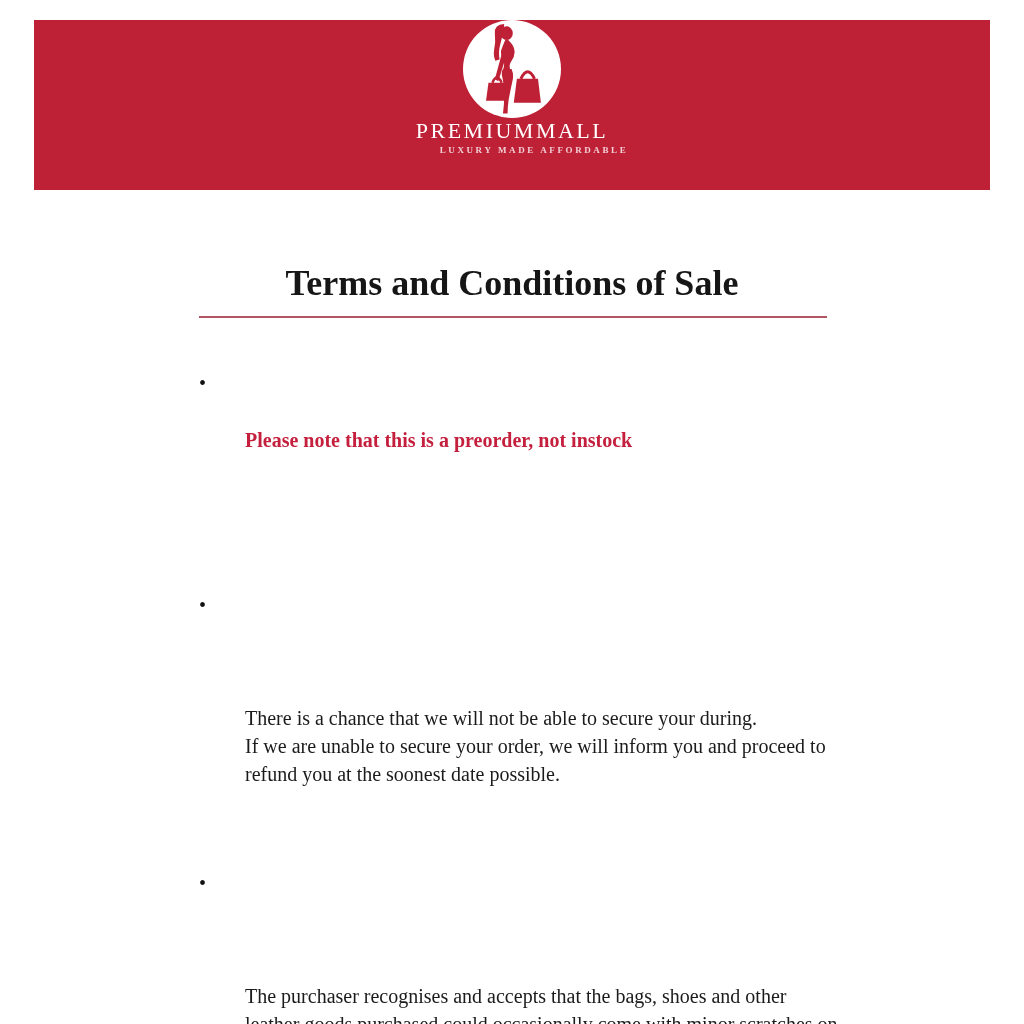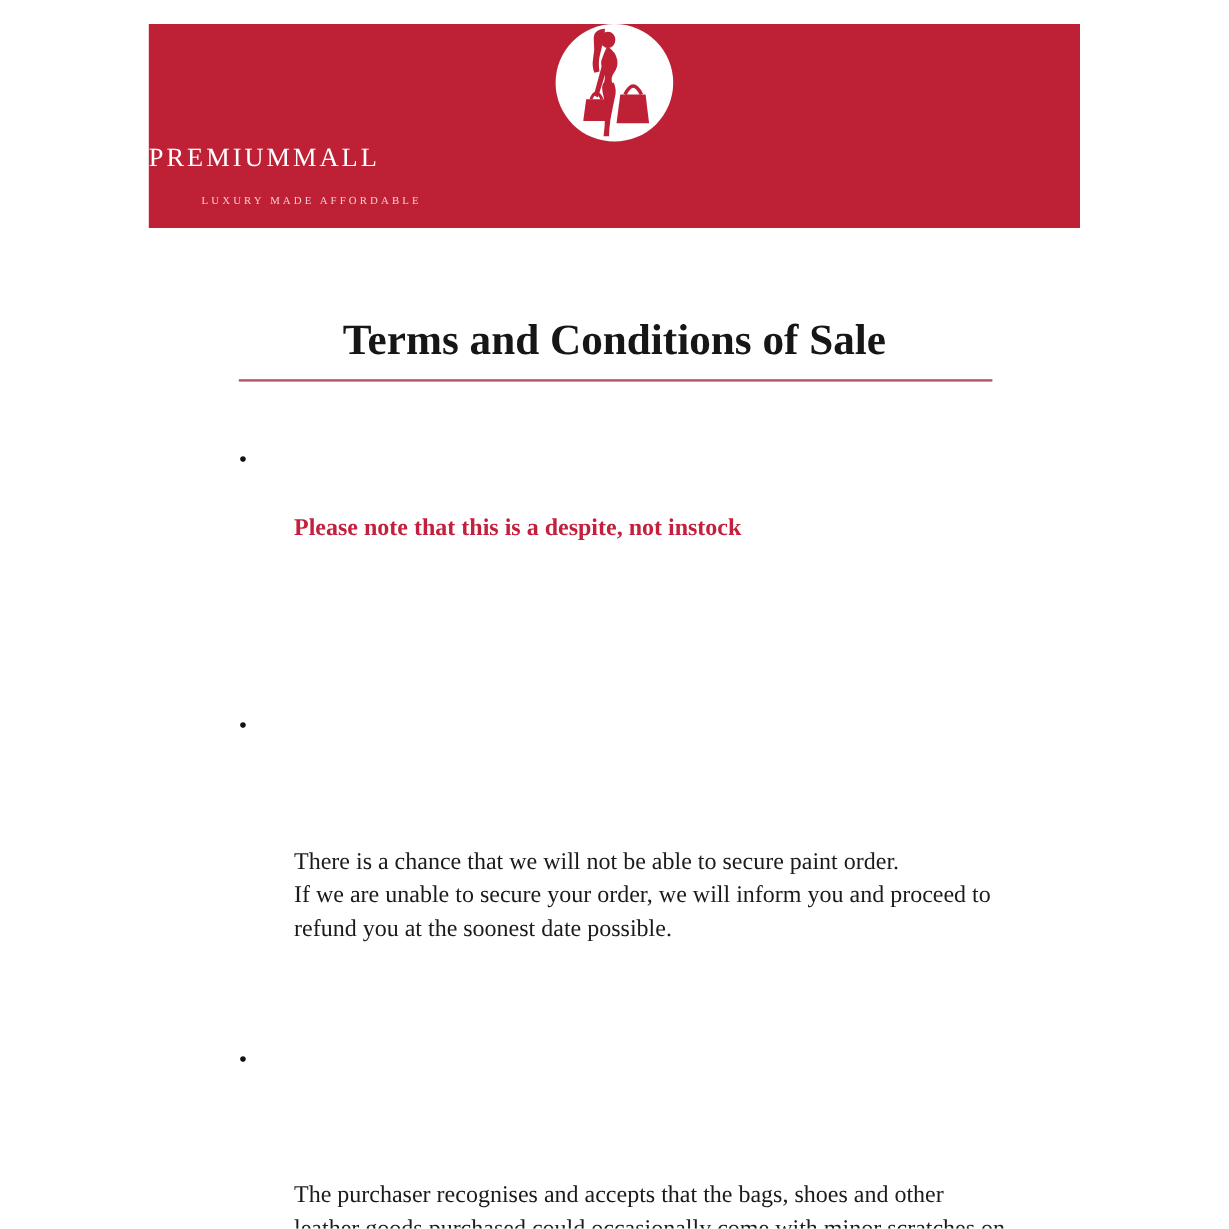--- a/index.html
+++ b/index.html
@@ -11,48 +11,49 @@
   .page {
     position: relative;
     width: 1024px;
     height: 1024px;
     background: #ffffff;
     overflow: hidden;
   }
 
   
   .banner {
-    width: 776px;
+    width: 956px;
     height: 170px;
     margin: 0 auto;
     background: #be2135;
+    text-align: center;
   }
   .logo-circle {
     width: 98px;
     height: 98px;
     margin: 20px auto 2px auto;
     border-radius: 50%;
     background: #ffffff;
     overflow: hidden;
   }
   .logo-circle svg { display: block; width: 98px; height: 98px; }
   .brand-name {
     color: #ffffff;
     font-size: 22px;
     line-height: 22px;
     letter-spacing: 2.5px;
     font-weight: normal;
   }
   .brand-tagline {
-    margin-top: 20px;
+    margin-top: 3px;
     color: #f2cdd4;
     font-size: 9px;
     line-height: 10px;
     letter-spacing: 2.6px;
-    font-weight: normal;
+    font-weight: bold;
     padding-left: 44px;
   }
 
   
   .doc {
     width: 660px;
     margin-left: 197px;
   }
   .doc-head { width: 630px; }
   .doc-title {
@@ -135,26 +136,26 @@
   </div>
 
   <div class="doc">
     <div class="doc-head">
       <div class="doc-title">Terms and Conditions of Sale</div>
       <div class="doc-divider"></div>
     </div>
 
     <ul class="terms">
       <li class="term">
-        <div class="term-highlight">Please note that this is a despite, not instock</div>
+        <div class="term-highlight">Please note that this is a preorder, not instock</div>
         <div class="term-text"></div>
       </li>
       <li class="term">
         <div class="term-highlight"></div>
-        <div class="term-text">There is a chance that we will not be able to secure paint order.
+        <div class="term-text">There is a chance that we will not be able to secure your during.
 If we are unable to secure your order, we will inform you and proceed to
 refund you at the soonest date possible.</div>
       </li>
       <li class="term">
         <div class="term-highlight"></div>
         <div class="term-text">The purchaser recognises and accepts that the bags, shoes and other
 leather goods purchased could occasionally come with minor scratches on
 the leather and or hardware, markings, edge paint issues or glue marks
 despite our best attempt to quality control during our purchases.</div>
       </li>

